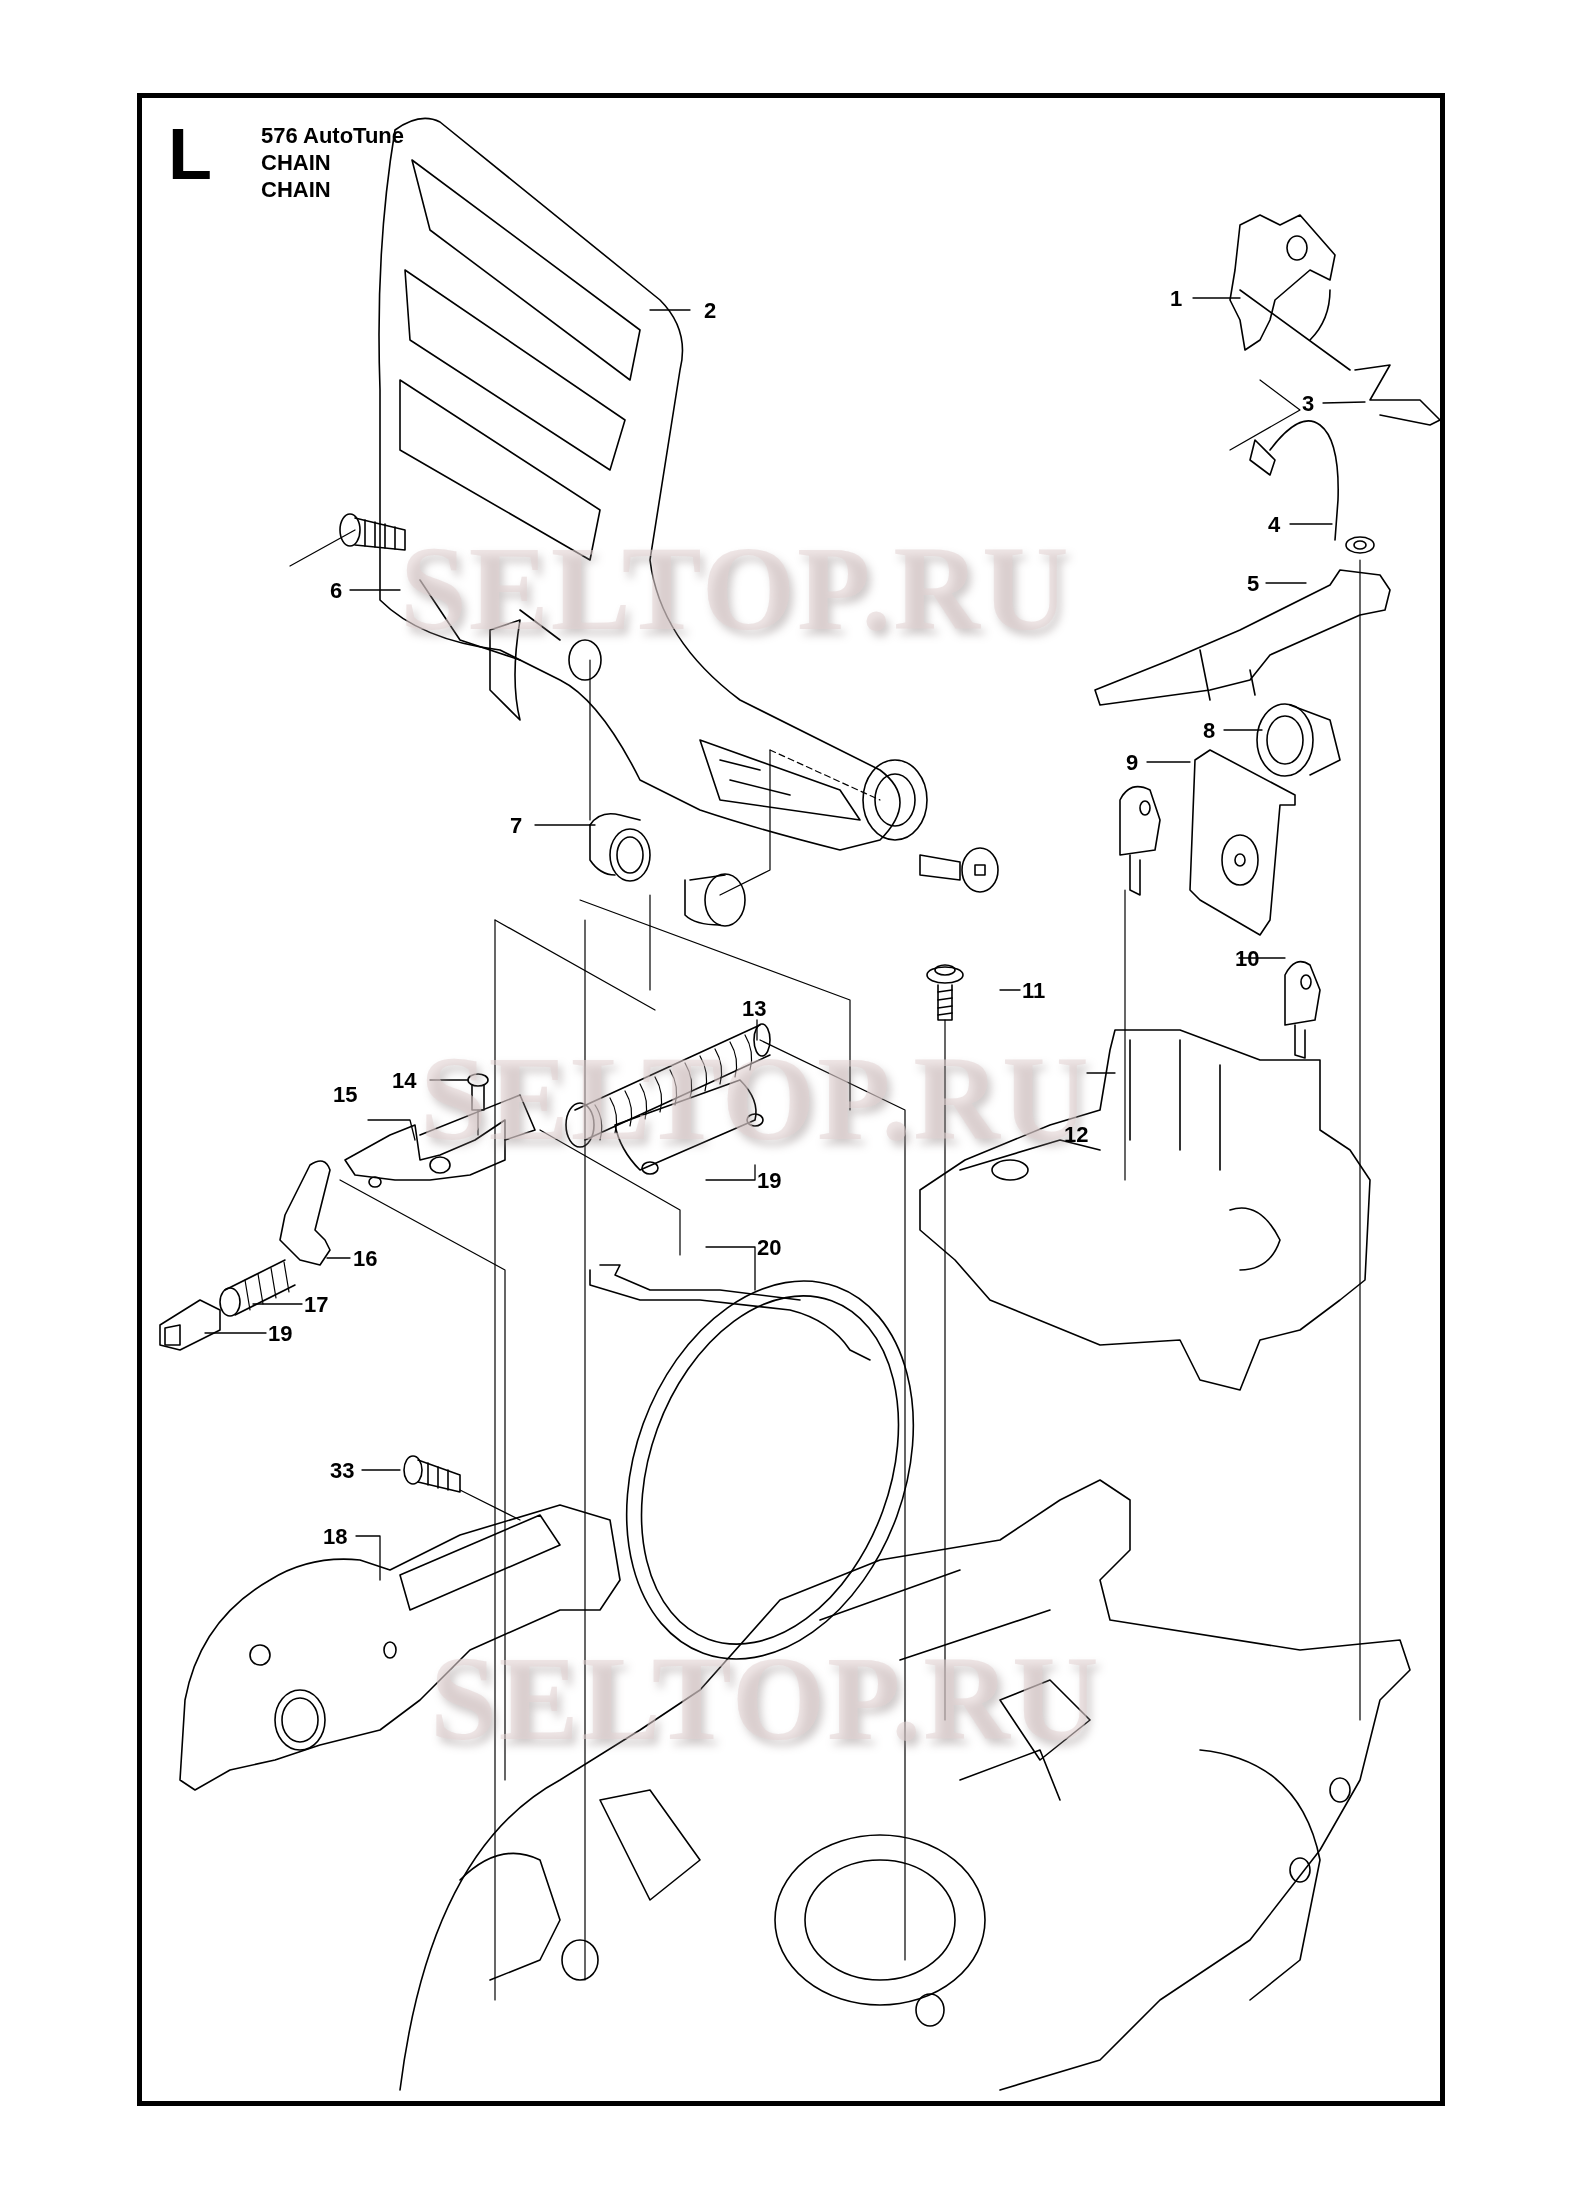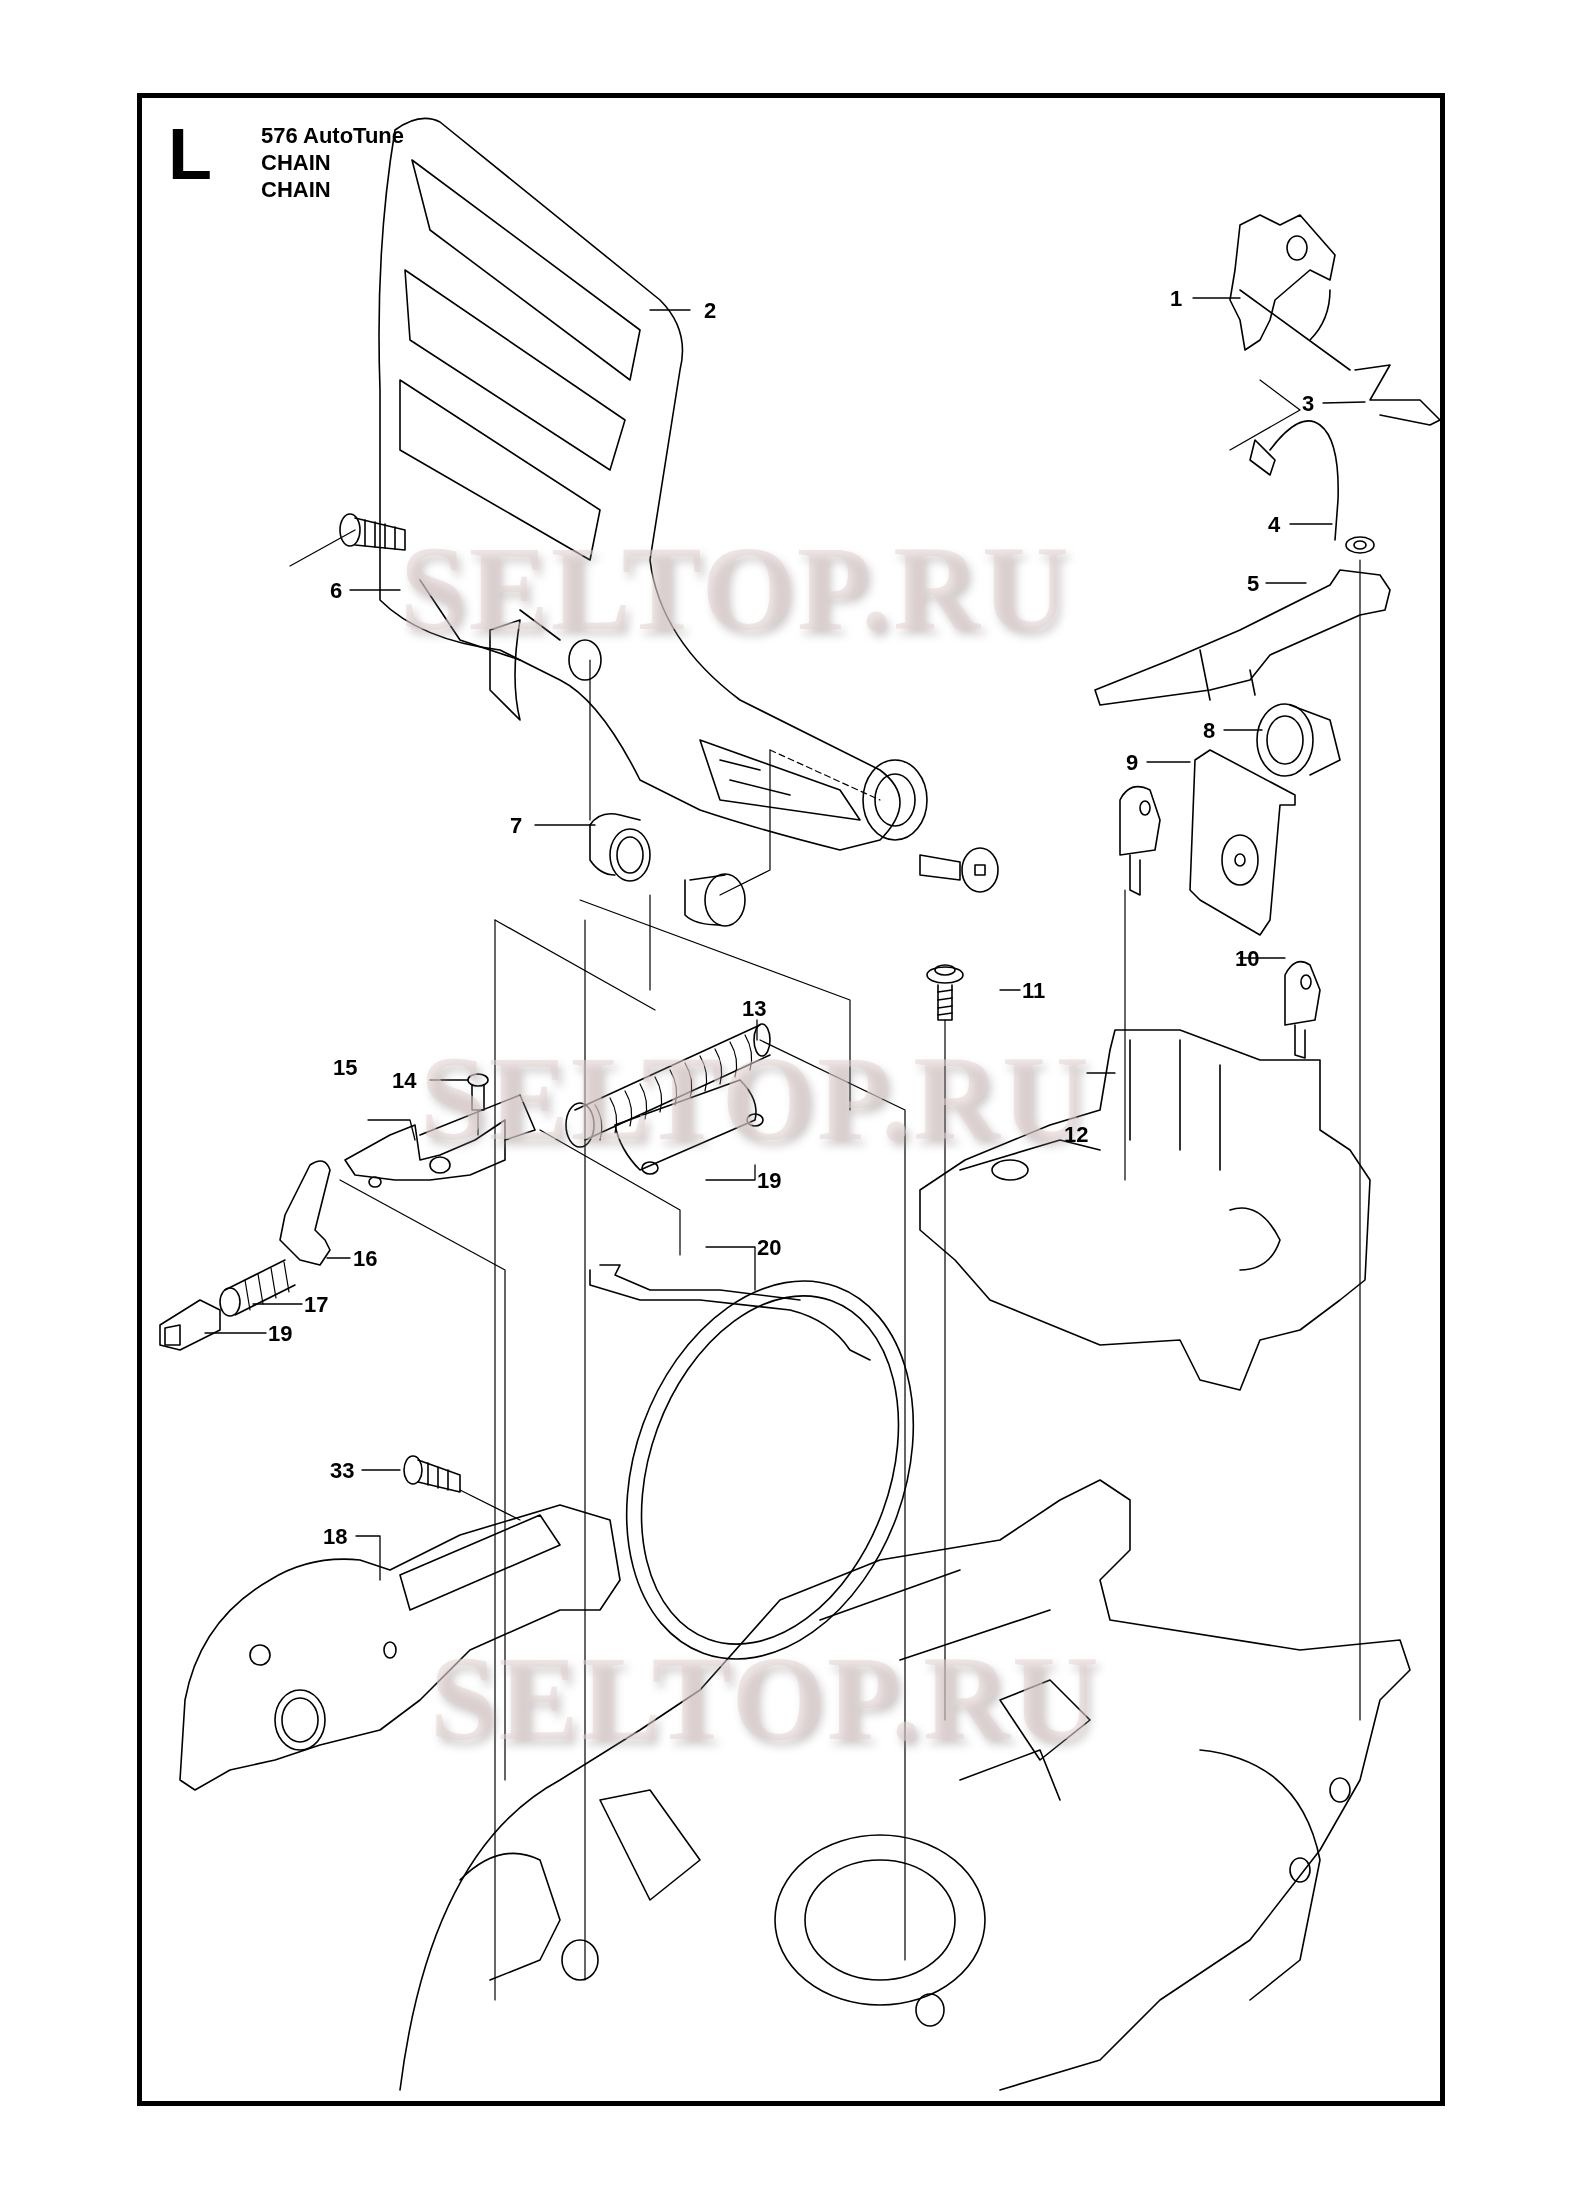--- a/index.html
+++ b/index.html
@@ -252,20 +252,20 @@
 <div class="callout" style="left:1247px; top:573px;">5</div>
 <div class="callout" style="left:330px; top:580px;">6</div>
 <div class="callout" style="left:510px; top:815px;">7</div>
 <div class="callout" style="left:1203px; top:720px;">8</div>
 <div class="callout" style="left:1126px; top:752px;">9</div>
 <div class="callout" style="left:1207px; top:948px;margin-left:28px;">10</div>
 <div class="callout" style="left:1022px; top:980px;">11</div>
 <div class="callout" style="left:1064px; top:1124px;">12</div>
 <div class="callout" style="left:742px; top:998px;">13</div>
 <div class="callout" style="left:392px; top:1070px;">14</div>
-<div class="callout" style="left:333px; top:1057px;">15</div>
+<div class="callout" style="left:333px; top:1084px;">15</div>
 <div class="callout" style="left:353px; top:1248px;">16</div>
 <div class="callout" style="left:304px; top:1294px;">17</div>
 <div class="callout" style="left:268px; top:1323px;">19</div>
 <div class="callout" style="left:757px; top:1170px;">19</div>
 <div class="callout" style="left:757px; top:1237px;">20</div>
 <div class="callout" style="left:330px; top:1460px;">33</div>
 <div class="callout" style="left:323px; top:1526px;">18</div>
 
 </body></html>

